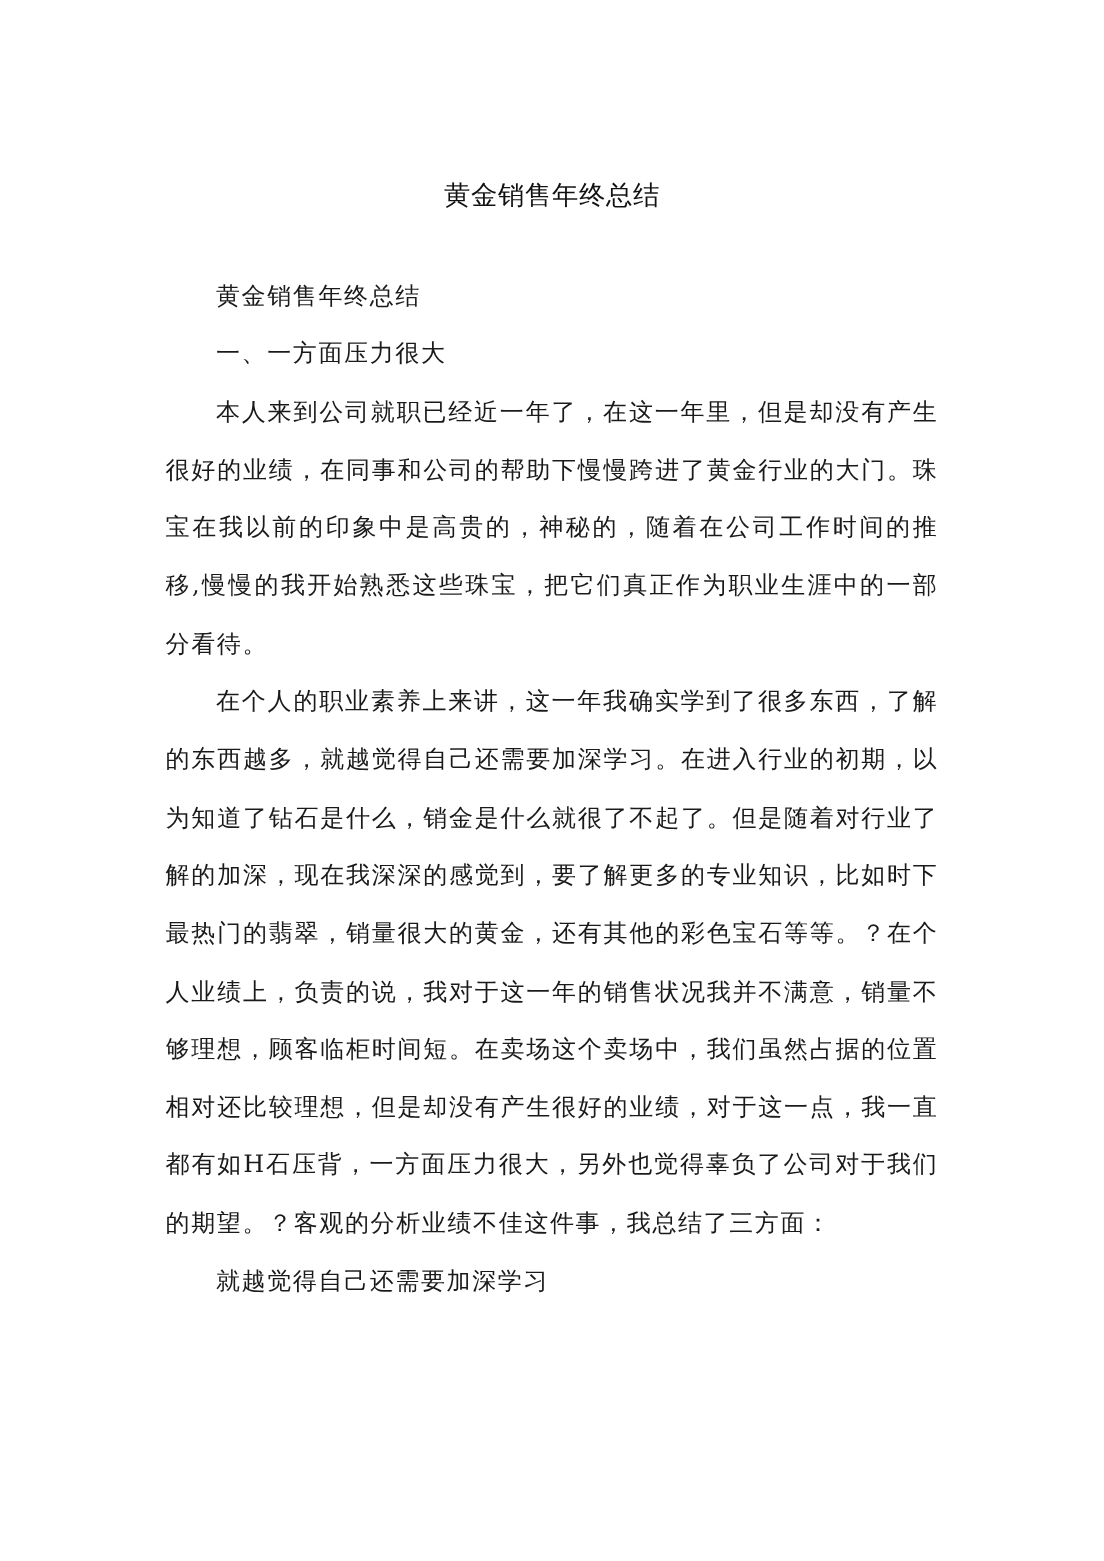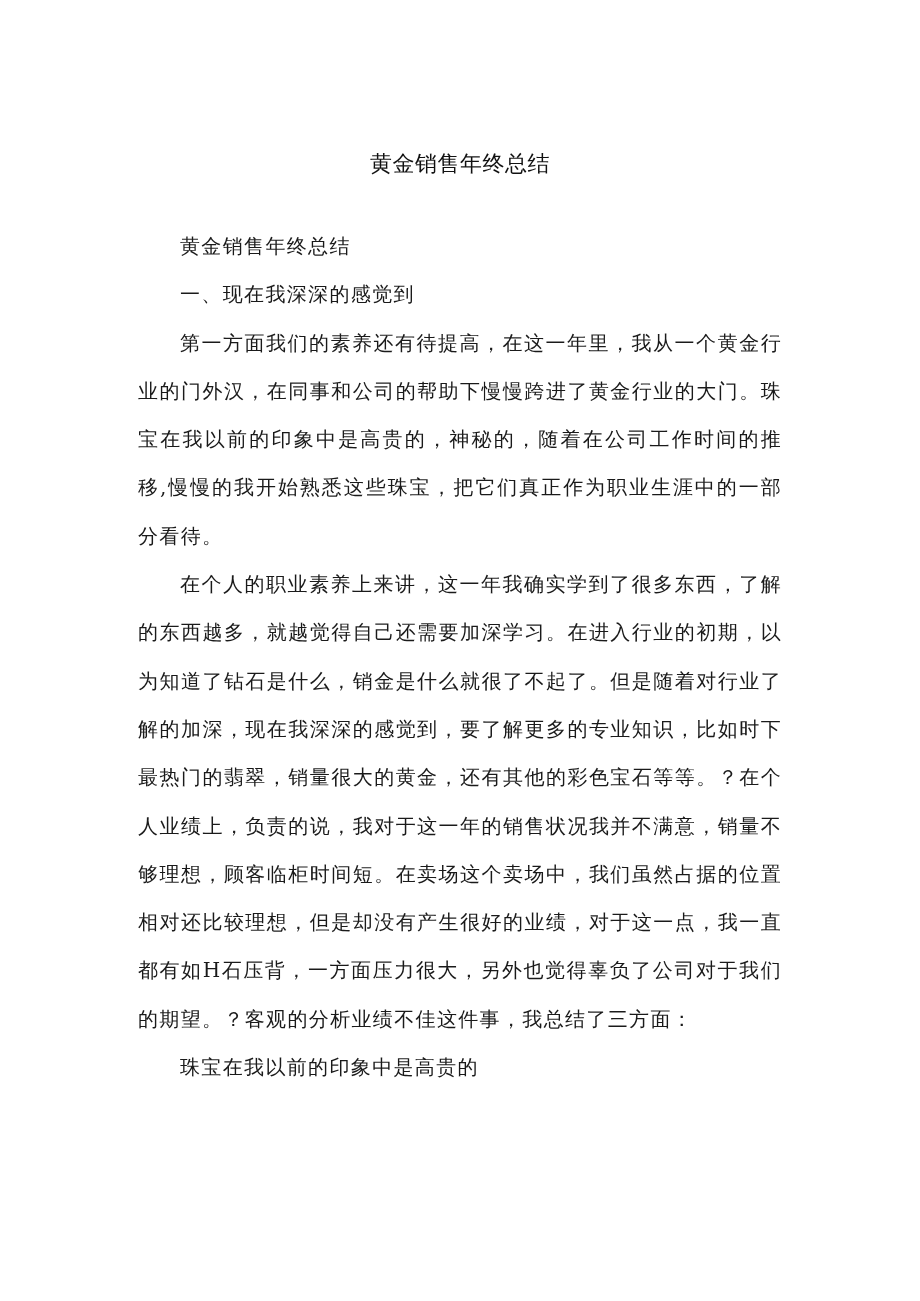--- a/index.html
+++ b/index.html
@@ -55,18 +55,18 @@
     }
   </style>
 </head>
 <body>
 
 <div class="page">
   <h1 class="doc-title">黄金销售年终总结</h1>
 
   <div class="body-text">
     <p class="para indent">黄金销售年终总结</p>
-    <p class="para indent">一、现在我深深的感觉到</p>
-    <p class="para indent">第一方面我们的素养还有待提高，在这一年里，我从一个黄金行业的门外汉，在同事和公司的帮助下慢慢跨进了黄金行业的大门。珠宝在我以前的印象中是高贵的，神秘的，随着在公司工作时间的推移,慢慢的我开始熟悉这些珠宝，把它们真正作为职业生涯中的一部分看待。</p>
+    <p class="para indent">一、一方面压力很大</p>
+    <p class="para indent">本人来到公司就职已经近一年了，在这一年里，但是却没有产生很好的业绩，在同事和公司的帮助下慢慢跨进了黄金行业的大门。珠宝在我以前的印象中是高贵的，神秘的，随着在公司工作时间的推移,慢慢的我开始熟悉这些珠宝，把它们真正作为职业生涯中的一部分看待。</p>
     <p class="para indent">在个人的职业素养上来讲，这一年我确实学到了很多东西，了解的东西越多，就越觉得自己还需要加深学习。在进入行业的初期，以为知道了钻石是什么，销金是什么就很了不起了。但是随着对行业了解的加深，现在我深深的感觉到，要了解更多的专业知识，比如时下最热门的翡翠，销量很大的黄金，还有其他的彩色宝石等等。？在个人业绩上，负责的说，我对于这一年的销售状况我并不满意，销量不够理想，顾客临柜时间短。在卖场这个卖场中，我们虽然占据的位置相对还比较理想，但是却没有产生很好的业绩，对于这一点，我一直都有如H石压背，一方面压力很大，另外也觉得辜负了公司对于我们的期望。？客观的分析业绩不佳这件事，我总结了三方面：</p>
-    <p class="para indent">珠宝在我以前的印象中是高贵的</p>
+    <p class="para indent">就越觉得自己还需要加深学习</p>
   </div>
 </div>
 
 </body></html>

